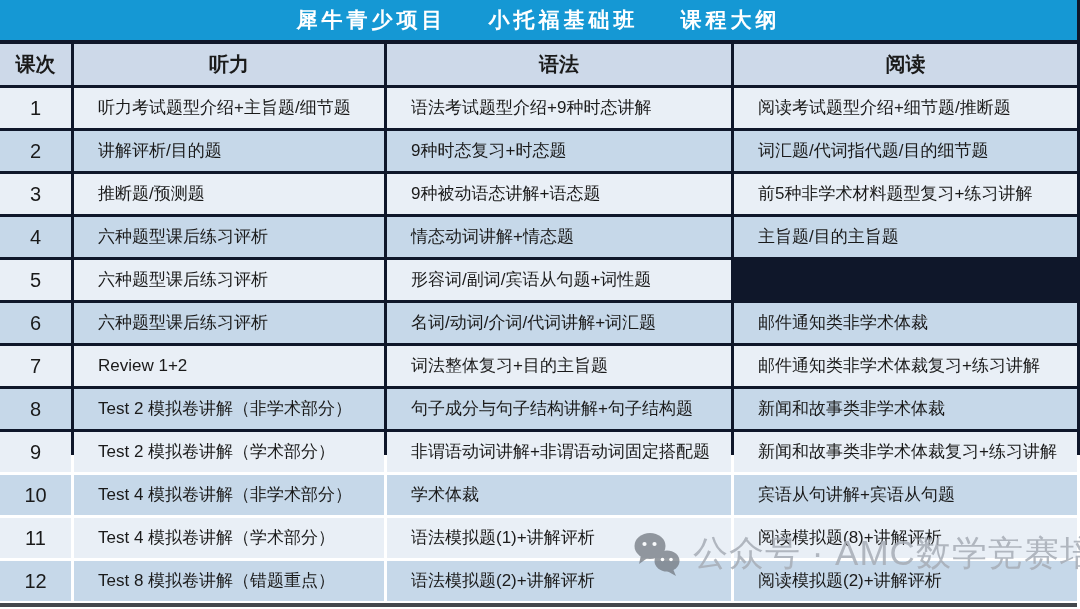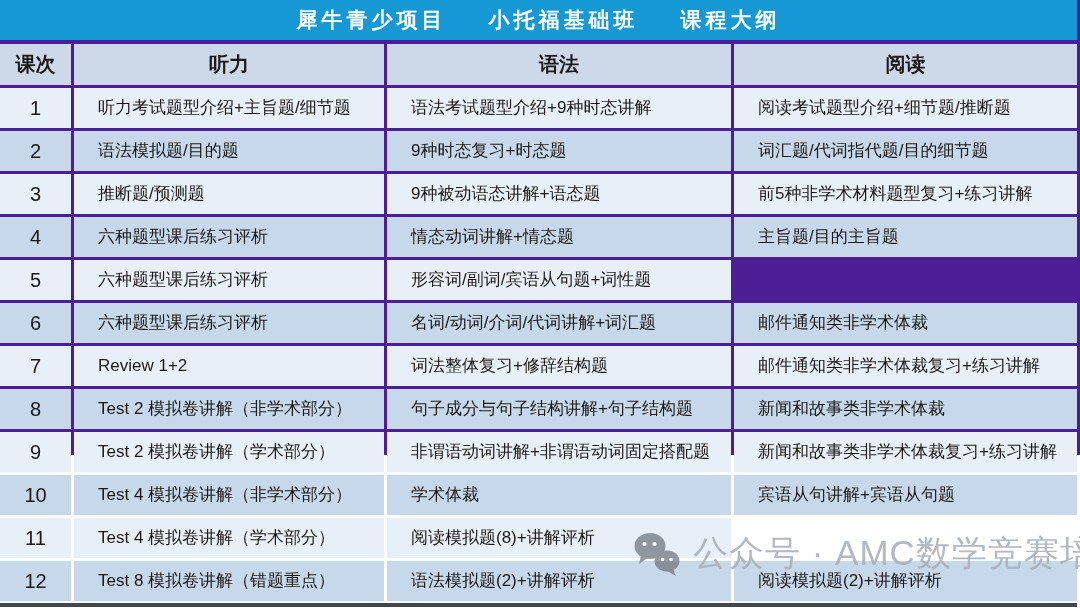--- a/index.html
+++ b/index.html
@@ -5,21 +5,21 @@
   * { margin: 0; padding: 0; box-sizing: border-box; }
   html, body { background: #ffffff; }
   body {
     width: 1080px; height: 609px;
     font-family: "Liberation Sans", "DejaVu Sans", sans-serif;
     overflow: hidden;
   }
   .page {
     position: relative;
     width: 1080px; height: 455px;
-    background: #4c1d95;
+    background: #0f172a;
   }
   
   .title-bar {
     width: 1077px; height: 40px;
     background: var(--title_bar_bg, #1598D4);
     display: flex; align-items: center; justify-content: center;
     gap: 42px;
     margin-bottom: 4px;
   }
   .title-bar span {
@@ -100,21 +100,21 @@
     </div>
     <div id="rows-container" style="display: flex; flex-direction: column; gap: 3px;">
         <div class="grid-row data-row odd">
     <div class="num-cell">1</div>
     <div class="text-cell">听力考试题型介绍+主旨题/细节题</div>
     <div class="text-cell">语法考试题型介绍+9种时态讲解</div>
     <div class="text-cell">阅读考试题型介绍+细节题/推断题</div>
   </div>
         <div class="grid-row data-row even">
     <div class="num-cell">2</div>
-    <div class="text-cell">语法模拟题/目的题</div>
+    <div class="text-cell">讲解评析/目的题</div>
     <div class="text-cell">9种时态复习+时态题</div>
     <div class="text-cell">词汇题/代词指代题/目的细节题</div>
   </div>
         <div class="grid-row data-row odd">
     <div class="num-cell">3</div>
     <div class="text-cell">推断题/预测题</div>
     <div class="text-cell">9种被动语态讲解+语态题</div>
     <div class="text-cell">前5种非学术材料题型复习+练习讲解</div>
   </div>
         <div class="grid-row data-row even">
@@ -130,21 +130,21 @@
   </div>
         <div class="grid-row data-row even">
     <div class="num-cell">6</div>
     <div class="text-cell">六种题型课后练习评析</div>
     <div class="text-cell">名词/动词/介词/代词讲解+词汇题</div>
     <div class="text-cell">邮件通知类非学术体裁</div>
   </div>
         <div class="grid-row data-row odd">
     <div class="num-cell">7</div>
     <div class="text-cell">Review 1+2</div>
-    <div class="text-cell">词法整体复习+修辞结构题</div>
+    <div class="text-cell">词法整体复习+目的主旨题</div>
     <div class="text-cell">邮件通知类非学术体裁复习+练习讲解</div>
   </div>
         <div class="grid-row data-row even">
     <div class="num-cell">8</div>
     <div class="text-cell">Test 2 模拟卷讲解（非学术部分）</div>
     <div class="text-cell">句子成分与句子结构讲解+句子结构题</div>
     <div class="text-cell">新闻和故事类非学术体裁</div>
   </div>
         <div class="grid-row data-row odd">
     <div class="num-cell">9</div>
@@ -154,20 +154,21 @@
   </div>
         <div class="grid-row data-row even">
     <div class="num-cell">10</div>
     <div class="text-cell">Test 4 模拟卷讲解（非学术部分）</div>
     <div class="text-cell">学术体裁</div>
     <div class="text-cell">宾语从句讲解+宾语从句题</div>
   </div>
         <div class="grid-row data-row odd">
     <div class="num-cell">11</div>
     <div class="text-cell">Test 4 模拟卷讲解（学术部分）</div>
+    <div class="text-cell">语法模拟题(1)+讲解评析</div>
     <div class="text-cell">阅读模拟题(8)+讲解评析</div>
   </div>
         <div class="grid-row data-row even">
     <div class="num-cell">12</div>
     <div class="text-cell">Test 8 模拟卷讲解（错题重点）</div>
     <div class="text-cell">语法模拟题(2)+讲解评析</div>
     <div class="text-cell">阅读模拟题(2)+讲解评析</div>
   </div>
       </div>
   </div>

